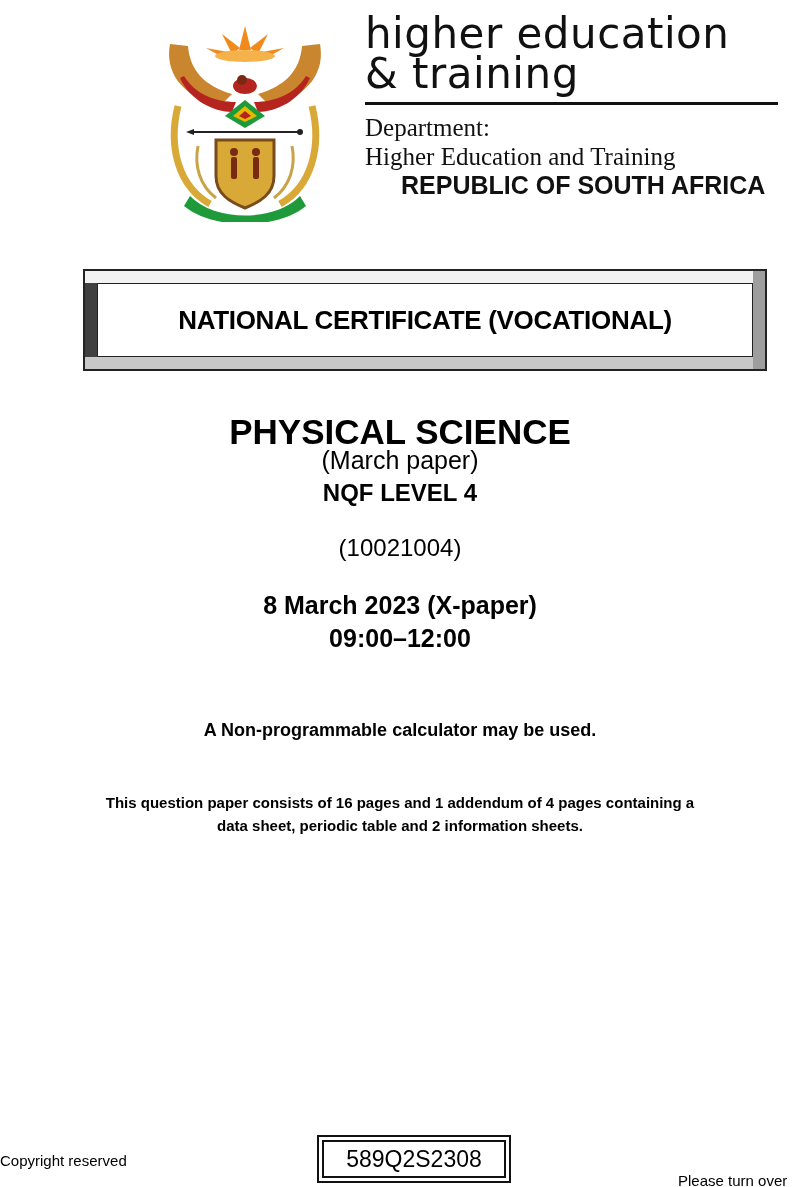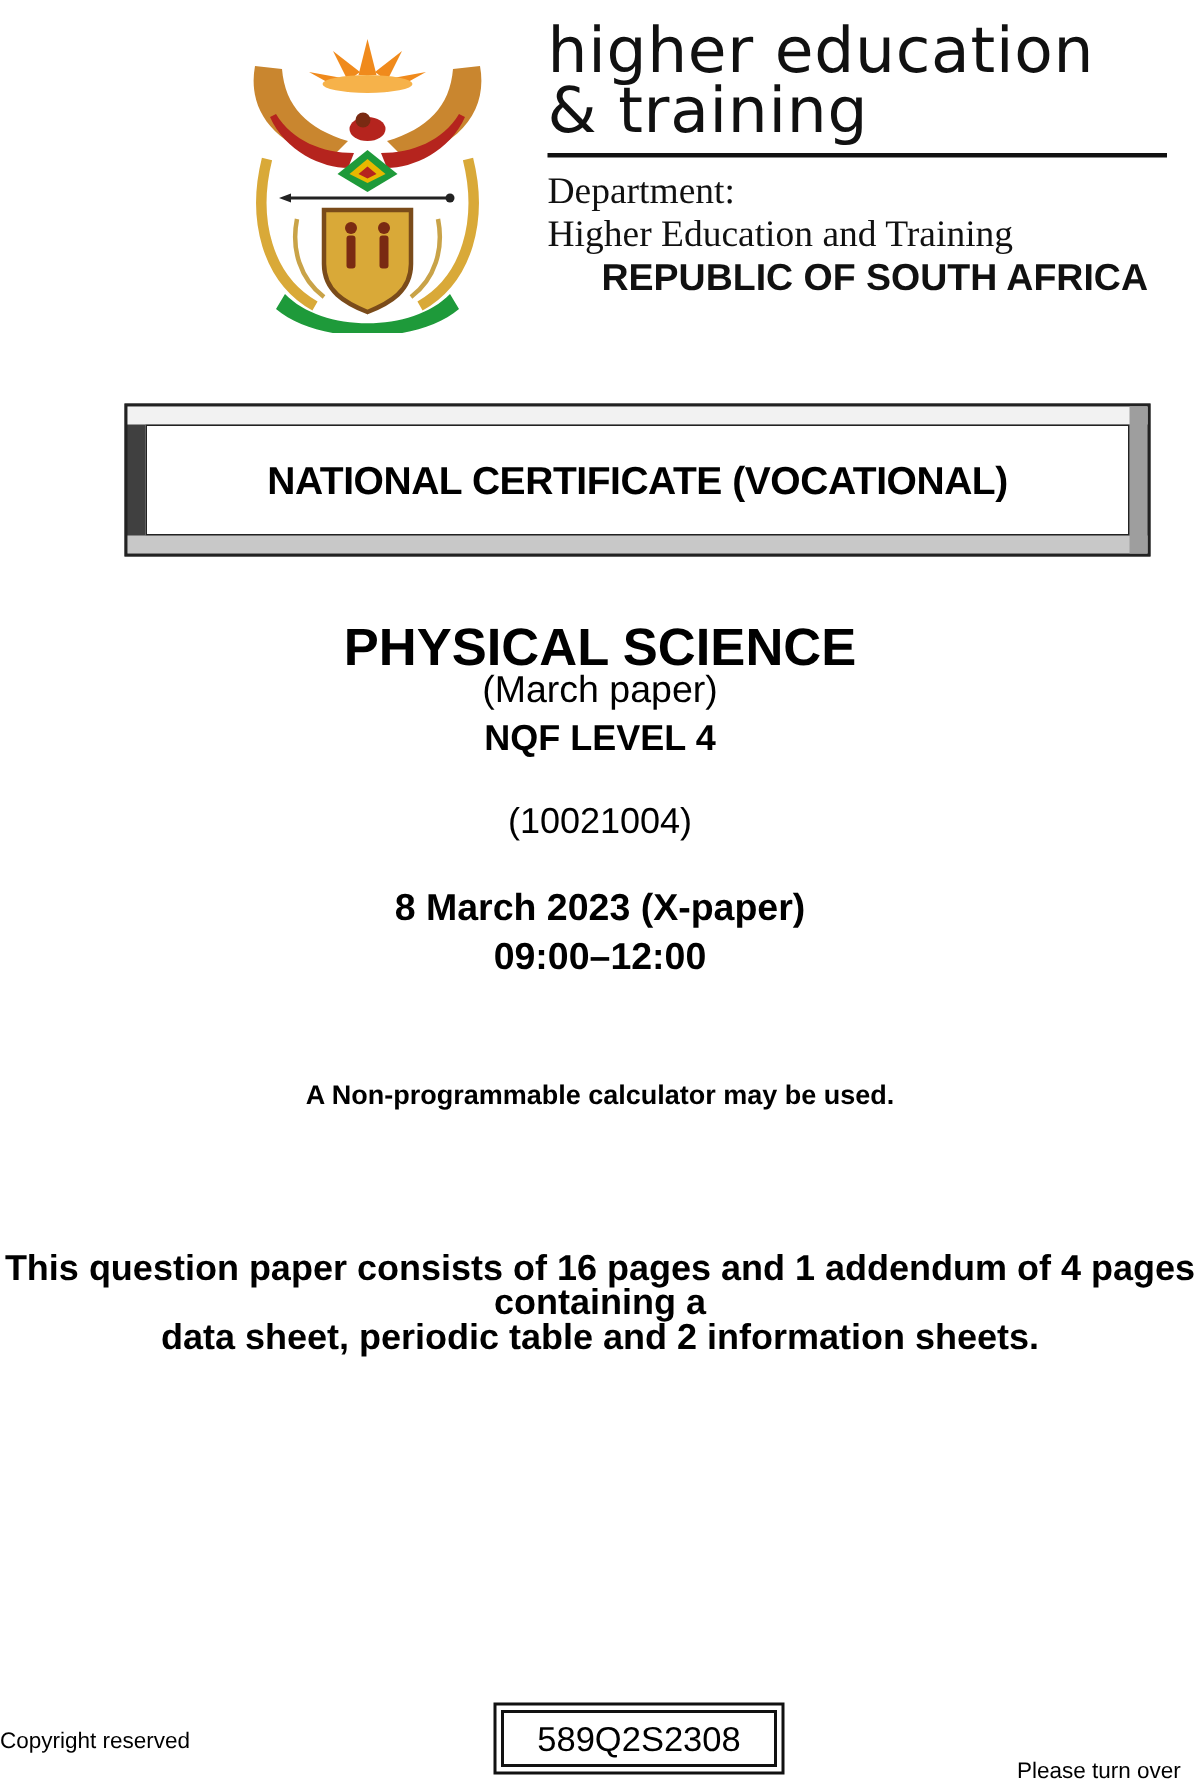--- a/index.html
+++ b/index.html
@@ -21,25 +21,25 @@
   .cert-box .inner span { font-family: "Liberation Sans", sans-serif; font-weight: bold; font-size: 26px; letter-spacing: -0.3px; }
 
   .center { position: absolute; left: 0; width: 800px; text-align: center; font-family: "Liberation Sans", sans-serif; }
   .subj { top: 412px; font-size: 35px; font-weight: bold; }
   .paper { top: 446px; font-size: 25px; }
   .nqf { top: 479px; font-size: 24px; font-weight: bold; }
   .code { top: 534px; font-size: 24px; }
   .date { top: 591px; font-size: 25px; font-weight: bold; }
   .time { top: 624px; font-size: 25px; font-weight: bold; }
   .calc { top: 720px; font-size: 18px; font-weight: bold; }
-  .consists { top: 834px; font-size: 24px; font-weight: bold; line-height: 23px; text-align: center; }
+  .consists { top: 791px; font-size: 15px; font-weight: bold; line-height: 23px; text-align: center; }
 
   .footer-left { position: absolute; left: 0; top: 1152px; font-family: "Liberation Sans", sans-serif; font-size: 15px; }
   .footer-right { position: absolute; left: 678px; top: 1172px; font-family: "Liberation Sans", sans-serif; font-size: 15px; }
-  .footer-code { position: absolute; left: 317px; top: 1135px; width: 194px; height: 48px; box-sizing: border-box; border: 2px solid #111; padding: 3px; margin-left: 12px; }
+  .footer-code { position: absolute; left: 317px; top: 1135px; width: 194px; height: 48px; box-sizing: border-box; border: 2px solid #111; padding: 3px; }
   .footer-code .in { width: 100%; height: 100%; box-sizing: border-box; border: 2px solid #111; display: flex; align-items: center; justify-content: center; font-family: "Liberation Sans", sans-serif; font-size: 23px; }
 </style>
 </head>
 <body>
 
 <div class="crest">
   <svg width="170" height="206" viewBox="0 0 170 206">
 
     <g fill="#f08a1c">
       <polygon points="85,10 79,34 91,34"></polygon>

